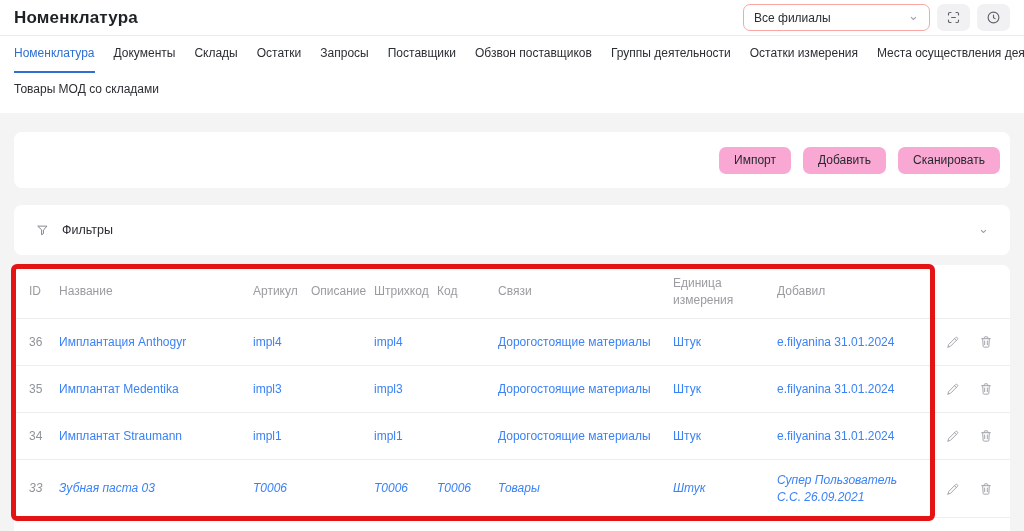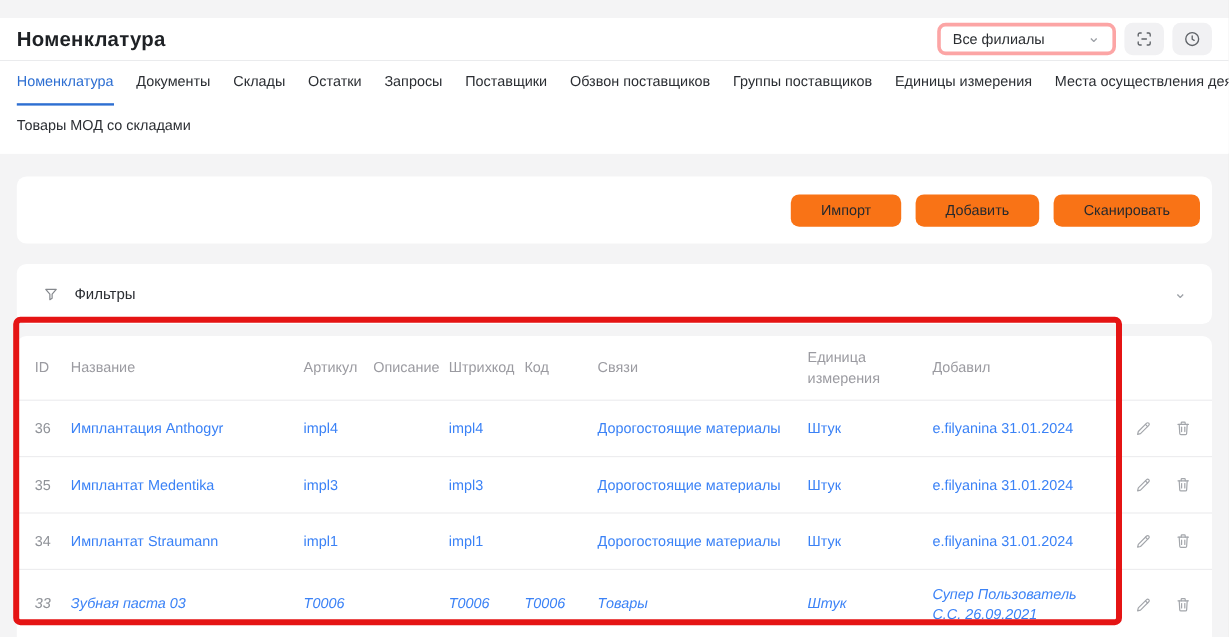--- a/index.html
+++ b/index.html
@@ -3,42 +3,42 @@
 <meta charset="utf-8">
 <style>
   * { margin:0; padding:0; box-sizing:border-box; }
   html,body { background:#e9e9ea; }
   .page {
     position:relative; width:1024px; height:531px; overflow:hidden;
     background:var(--page-bg,#f4f4f5);
     font-family:"Liberation Sans", sans-serif; color:#2b2e33;
   }
   
-  .header { background:#fff;margin-top:15px; }
+  .header { background:#fff; }
   .header-top { height:36px; display:flex; align-items:center; padding:0 14px; border-bottom:1px solid #eaebed; }
   .page-title { font-size:17px; font-weight:600; color:#1e2125; letter-spacing:.2px; }
   .header-controls { margin-left:auto; display:flex; align-items:center; gap:7px; }
-  .select { width:149px; height:27px; background:#fff; border:3px solid #fca5a5; border-radius:7px;
+  .select { width:187px; height:27px; background:#fff; border:1px solid #fca5a5; border-radius:7px;
             display:flex; align-items:center; padding:0 10px; font-size:12px; color:#2a2d31; cursor:pointer; }
   .chev { color:#9ca0a6; font-size:13px; line-height:1; transform:translateY(-2px); }
   .select .chev { margin-left:auto; }
   .icon-btn { width:33px; height:27px; border:none; border-radius:7px; background:#f1f1f3;
               display:flex; align-items:center; justify-content:center; cursor:pointer; }
   .icon-btn svg { display:block; }
   
   .tabs1 { display:flex; gap:19px; padding:10px 14px 0; background:#fff; white-space:nowrap; }
   .tab { font-size:12px; color:#2b2e33; padding-bottom:11px; border-bottom:2px solid transparent; cursor:pointer; }
   .tab.active { color:var(--accent,#2e6fd2); border-bottom-color:var(--accent,#2e6fd2); }
   .tabs2 { display:flex; gap:19px; padding:9px 14px 17px; background:#fff; }
   .tabs2 .tab { padding-bottom:0; border-bottom:none; }
   
   .content { padding:19px 14px 0; }
   .card { background:#fff; border-radius:8px; }
   .toolbar { height:56px; display:flex; align-items:center; justify-content:flex-end; gap:12px; padding:0 10px; margin-bottom:17px; }
-  .btn { background:#f97316; border:none; border-radius:7px; height:27px; padding:0 25px;
+  .btn { background:#f9a8d4; border:none; border-radius:7px; height:27px; padding:0 15px;
          font-size:12px; color:#27292d; cursor:pointer; font-family:inherit; }
   .filters { height:50px; display:flex; align-items:center; padding:0 21px; margin-bottom:10px; cursor:pointer; }
   .filters-label { margin-left:12px; font-size:12.5px; color:#2b2e33; }
   .filters .chev { margin-left:auto; }
   
   .table-card { min-height:300px; }
   .t-row { display:grid;
     grid-template-columns:30px 194px 58px 63px 63px 61px 175px 104px 153px 1fr;
     padding-left:15px; align-items:center; border-bottom:1px solid #ededef; min-height:47px; }
   .t-head { min-height:54px; }
@@ -86,22 +86,22 @@
 
     <div class="tabs1">
 
     <div class="tab active">Номенклатура</div>
         <div class="tab">Документы</div>
         <div class="tab">Склады</div>
         <div class="tab">Остатки</div>
         <div class="tab">Запросы</div>
         <div class="tab">Поставщики</div>
         <div class="tab">Обзвон поставщиков</div>
-        <div class="tab">Группы поставщиков</div>
-        <div class="tab">Единицы измерения</div>
+        <div class="tab">Группы деятельности</div>
+        <div class="tab">Остатки измерения</div>
         <div class="tab">Места осуществления деятельности</div>
       </div>
     <div class="tabs2">
 
     <div class="tab">Товары МОД со складами</div>
       </div>
   </div>
 
   <div class="content">
 

